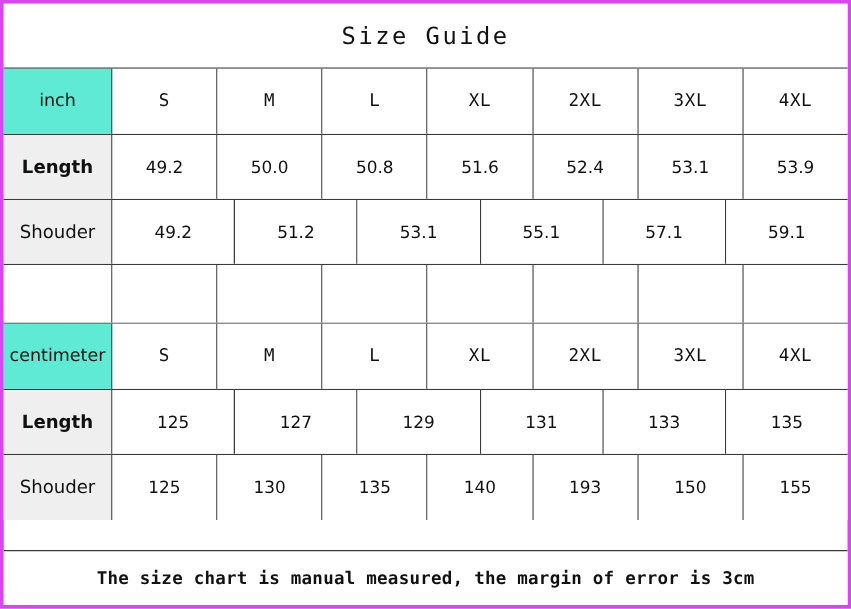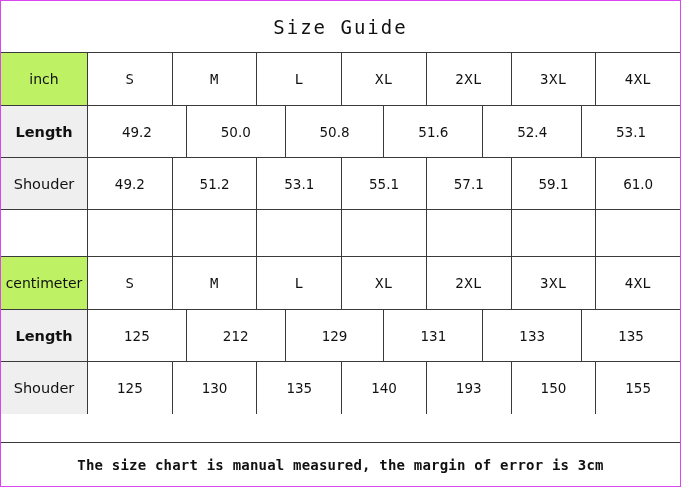--- a/index.html
+++ b/index.html
@@ -12,21 +12,21 @@
     height: 487px;
     font-family: "DejaVu Sans", sans-serif;
     color: #111111;
     overflow: hidden;
   }
   .sheet {
     position: relative;
     width: 681px;
     height: 487px;
     box-sizing: border-box;
-    border: 1px solid #d946ef;
+    border: 3px solid #d946ef;
     background: #ffffff;
     display: flex;
     flex-direction: column;
   }
   .title-bar {
     height: 52px;
     display: flex;
     align-items: center;
     justify-content: center;
     background: #ffffff;
@@ -74,21 +74,21 @@
   }
   .data-cell {
     flex: 1 1 0;
     background: #ffffff;
   }
   
   .row-sizes {
     height: 53px;
   }
   .row-sizes .head-cell {
-    background: #bef264;
+    background: #5eead4;
     font-size: 14px;
   }
   .row-sizes .data-cell {
     font-family: "DejaVu Sans Mono", monospace;
     font-size: 14px;
     letter-spacing: 0.5px;
   }
   .row-measure {
     height: 52px;
   }
@@ -147,31 +147,31 @@
     </div>
 
     <div class="row row-measure">
       <div class="cell head-cell bold">Length</div>
       <div class="cell data-cell">49.2</div>
       <div class="cell data-cell">50.0</div>
       <div class="cell data-cell">50.8</div>
       <div class="cell data-cell">51.6</div>
       <div class="cell data-cell">52.4</div>
       <div class="cell data-cell">53.1</div>
+      <div class="cell data-cell">53.9</div>
     </div>
 
     <div class="row row-measure">
       <div class="cell head-cell">Shouder</div>
       <div class="cell data-cell">49.2</div>
       <div class="cell data-cell">51.2</div>
       <div class="cell data-cell">53.1</div>
       <div class="cell data-cell">55.1</div>
       <div class="cell data-cell">57.1</div>
       <div class="cell data-cell">59.1</div>
-      <div class="cell data-cell">61.0</div>
     </div>
 
     <div class="row row-spacer">
       <div class="cell head-cell"></div>
       <div class="cell data-cell"></div>
       <div class="cell data-cell"></div>
       <div class="cell data-cell"></div>
       <div class="cell data-cell"></div>
       <div class="cell data-cell"></div>
       <div class="cell data-cell"></div>
@@ -185,21 +185,21 @@
       <div class="cell data-cell">L</div>
       <div class="cell data-cell">XL</div>
       <div class="cell data-cell">2XL</div>
       <div class="cell data-cell">3XL</div>
       <div class="cell data-cell">4XL</div>
     </div>
 
     <div class="row row-measure">
       <div class="cell head-cell bold">Length</div>
       <div class="cell data-cell">125</div>
-      <div class="cell data-cell">212</div>
+      <div class="cell data-cell">127</div>
       <div class="cell data-cell">129</div>
       <div class="cell data-cell">131</div>
       <div class="cell data-cell">133</div>
       <div class="cell data-cell">135</div>
     </div>
 
     <div class="row row-measure">
       <div class="cell head-cell">Shouder</div>
       <div class="cell data-cell">125</div>
       <div class="cell data-cell">130</div>

